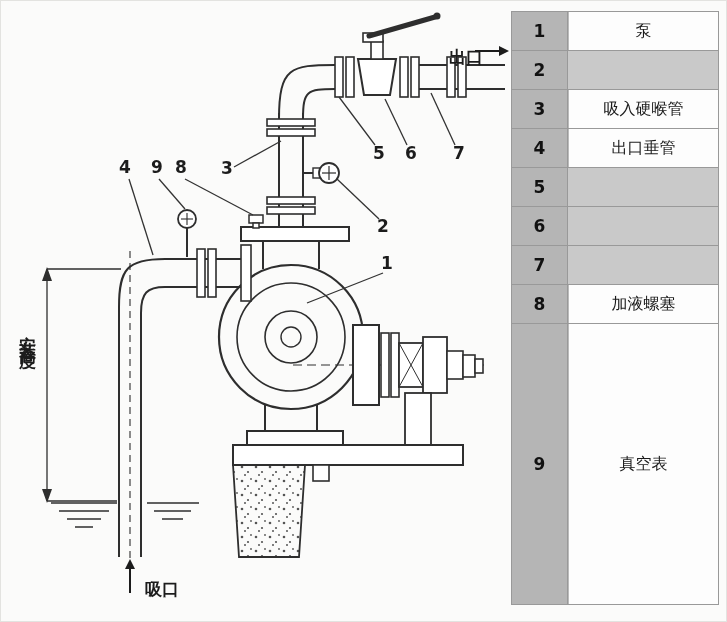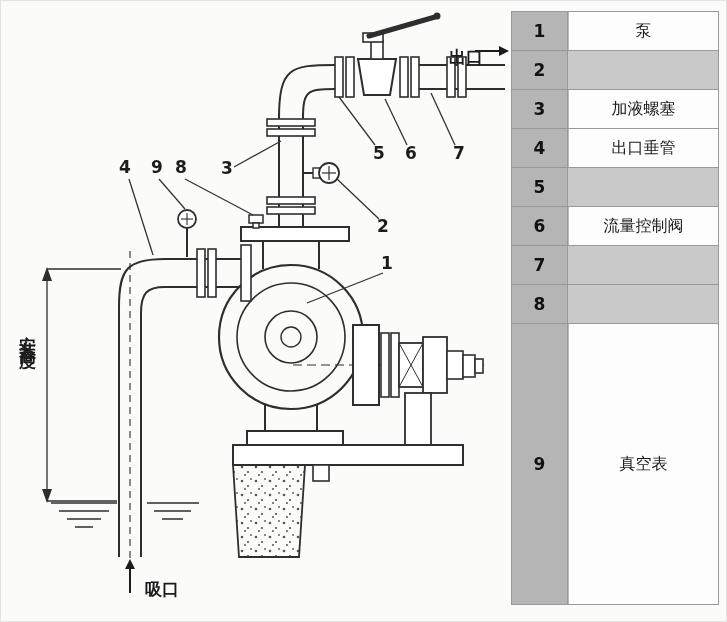--- a/index.html
+++ b/index.html
@@ -216,38 +216,38 @@
   <div class="parts-table">
     <div class="p-row">
       <div class="p-num">1</div>
       <div class="p-label">泵</div>
     </div>
     <div class="p-row">
       <div class="p-num">2</div>
     </div>
     <div class="p-row">
       <div class="p-num">3</div>
-      <div class="p-label">加液螺塞</div>
+      <div class="p-label">吸入硬喉管</div>
     </div>
     <div class="p-row">
       <div class="p-num">4</div>
       <div class="p-label">出口垂管</div>
     </div>
     <div class="p-row">
       <div class="p-num">5</div>
     </div>
     <div class="p-row">
       <div class="p-num">6</div>
-      <div class="p-label">流量控制阀</div>
     </div>
     <div class="p-row">
       <div class="p-num">7</div>
     </div>
     <div class="p-row">
       <div class="p-num">8</div>
+      <div class="p-label">加液螺塞</div>
     </div>
     <div class="p-row tall">
       <div class="p-num">9</div>
       <div class="p-label">真空表</div>
     </div>
   </div>
 
 </div>
 
 </body></html>

